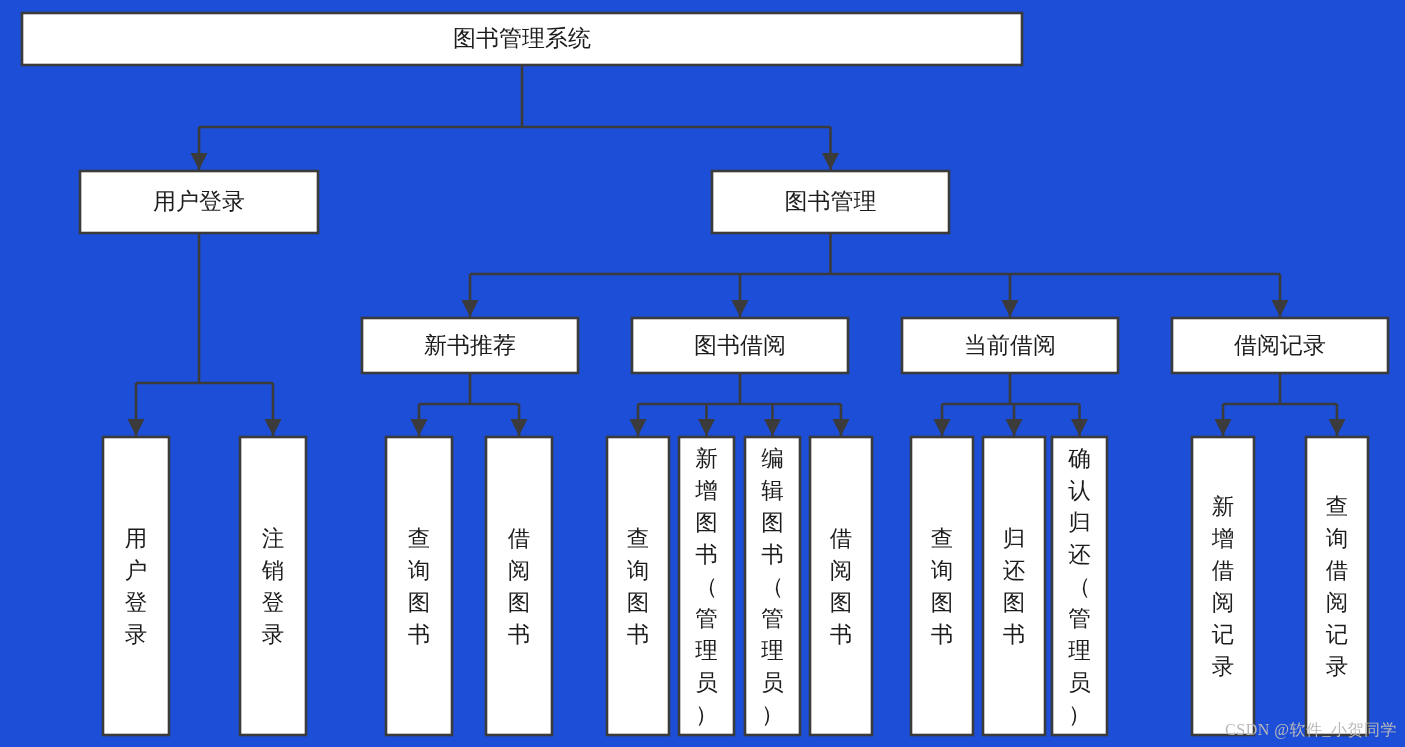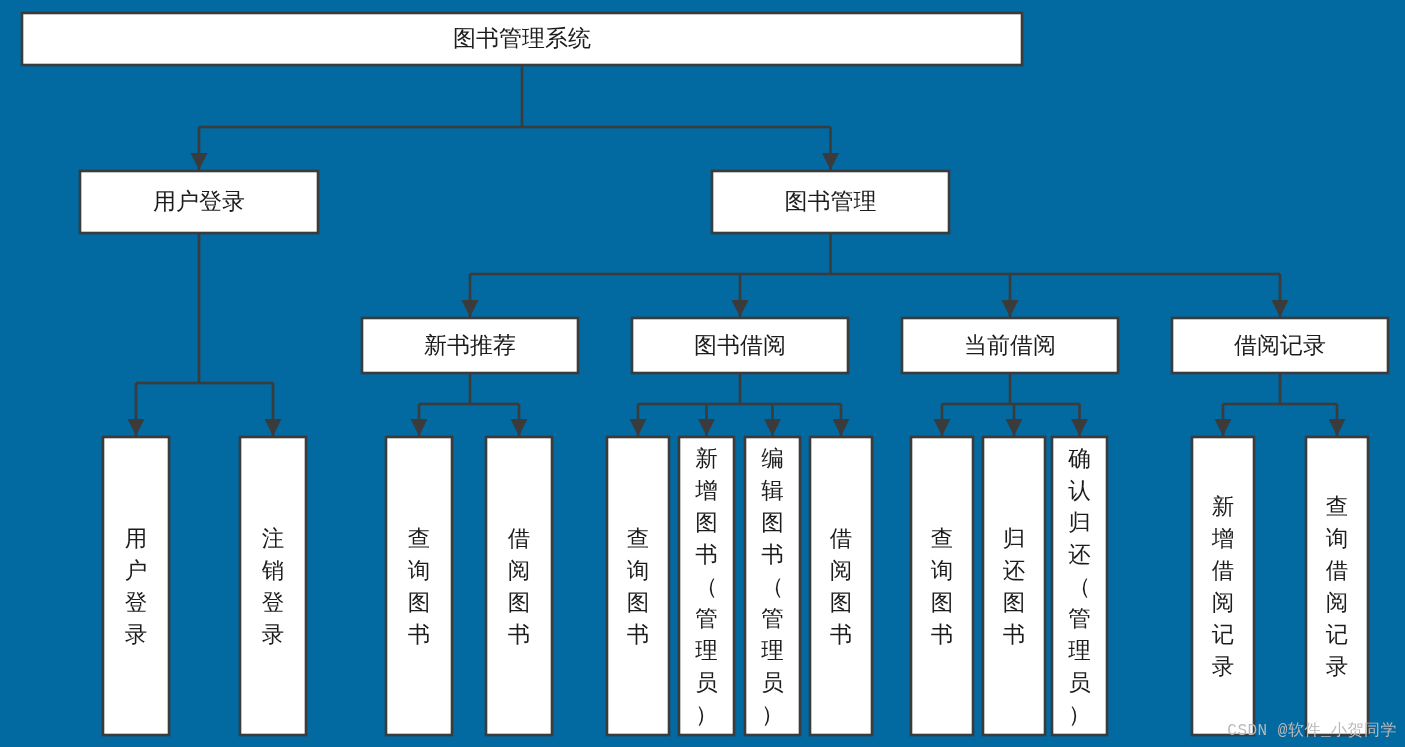--- a/index.html
+++ b/index.html
@@ -7,21 +7,21 @@
     padding: 0;
     background: #ffffff;
   }
   body {
     font-family: "Liberation Sans", "DejaVu Sans", sans-serif;
   }
   #diagram-root {
     position: relative;
     width: 1405px;
     height: 747px;
-    background: #0369a1;
+    background: #1d4ed8;
     overflow: hidden;
   }
   svg#flow-svg {
     position: absolute;
     top: 0;
     left: 0;
     width: 1405px;
     height: 747px;
   }
   .node-box {
@@ -48,21 +48,21 @@
   .label-h {
     font-size: 23px;
   }
   .label-v {
     font-size: 22.5px;
   }
   .watermark {
     position: absolute;
     right: 8px;
     bottom: 6px;
-    font-family: Liberation Mono, monospace;
+    font-family: Liberation Serif, serif;
     font-size: 16px;
     color: #b9b9b9;
     letter-spacing: 0.5px;
     white-space: nowrap;
     pointer-events: none;
     margin-top: 44px;
   }
 </style>
 </head>
 <body>

